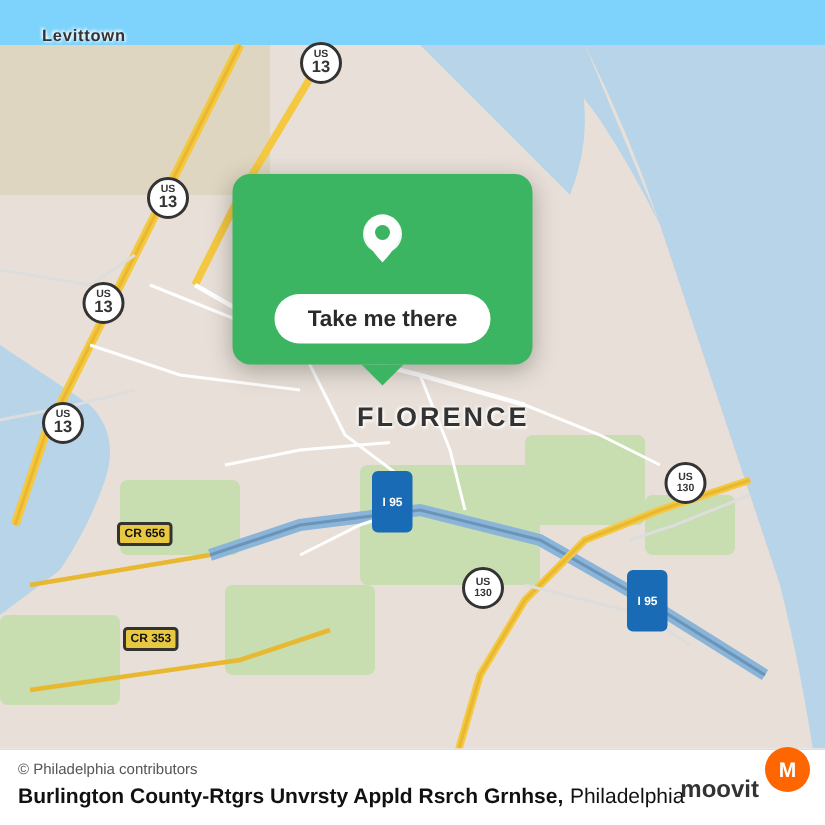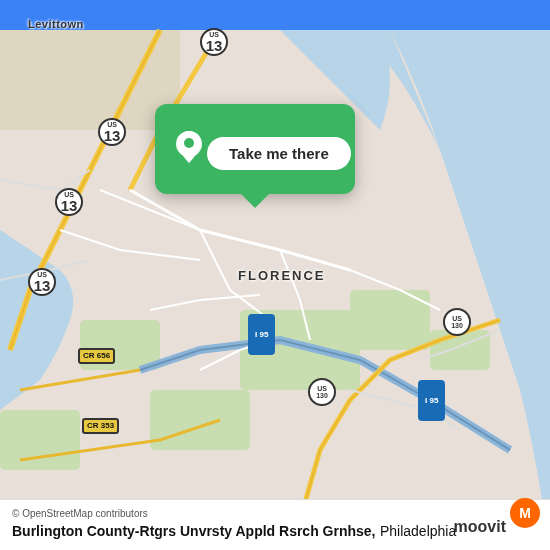--- a/index.html
+++ b/index.html
@@ -9,41 +9,42 @@
       overflow: hidden;
       font-family: Arial, sans-serif;
       position: relative;
     }
 
     
     #map-container {
       width: 550px;
       height: 550px;
       position: relative;
-      background-color: #3b82f6;
+      background-color: #7dd3fc;
       overflow: hidden;
       text-decoration: underline;
     }
 
     
     #map-svg {
       position: absolute;
       top: 0; left: 0;
       width: 100%; height: 100%;
     }
 
     
     .popup-card {
       position: absolute;
-      top: 104px;
+      top: 116px;
       left: 155px;
       width: 200px;
       background: #3cb563;
       border-radius: 12px;
       display: flex;
+      flex-direction: column;
       align-items: center;
       padding: 18px 16px 14px;
       box-shadow: 0 4px 16px rgba(0,0,0,0.28);
       z-index: 10;
     }
 
     .popup-card::after {
       content: '';
       position: absolute;
       bottom: -14px;
@@ -169,21 +170,21 @@
     }
 
     .road-badge.us .shield-label {
       font-size: 7px;
       font-weight: bold;
       color: #333;
       line-height: 1;
     }
 
     .road-badge.us .shield-num {
-      font-size: 15px;
+      font-size: 11px;
       font-weight: bold;
       color: #333;
       line-height: 1;
     }
 
     .cr-badge {
       position: absolute;
       background: #e8c840;
       border: 2px solid #333;
       border-radius: 3px;
@@ -269,21 +270,21 @@
     <path d="M 350,240 L 400,260 L 440,280" stroke="#ffffff" stroke-width="2" fill="none"></path>
     <path d="M 200,340 L 240,320 L 270,310" stroke="#ffffff" stroke-width="2" fill="none"></path>
 
     <path d="M 0,150 L 60,160 L 90,140" stroke="#ddd" stroke-width="2" fill="none"></path>
     <path d="M 0,250 L 50,240 L 90,230" stroke="#ddd" stroke-width="2" fill="none"></path>
     <path d="M 350,360 L 390,370 L 430,380 L 460,400" stroke="#ddd" stroke-width="2" fill="none"></path>
     <path d="M 420,330 L 450,320 L 500,300" stroke="#ddd" stroke-width="2" fill="none"></path>
   </svg>
 
   <div class="place-label" style="top:18px; left:28px;">Levittown</div>
-  <div class="place-label" style="top:268px; left:238px; font-size:13px; letter-spacing:2px;">FLORENCE</div>
+  <div class="place-label" style="top:268px; left:238px; font-size:18px; letter-spacing:2px;">FLORENCE</div>
 
   <div class="road-badge us" style="top:28px; left:200px;">
     <span class="shield-label">US</span>
     <span class="shield-num">13</span>
   </div>
 
   <div class="road-badge us" style="top:118px; left:98px;">
     <span class="shield-label">US</span>
     <span class="shield-num">13</span>
   </div>
@@ -321,21 +322,21 @@
       <svg class="location-pin-svg" viewBox="0 0 36 36" xmlns="http://www.w3.org/2000/svg">
         <circle cx="18" cy="15" r="13" fill="white" opacity="0.9"></circle>
         <path d="M18 2 C11.4,2 6,7.4 6,14 C6,21.5 18,34 18,34 C18,34 30,21.5 30,14 C30,7.4 24.6,2 18,2 Z" fill="white"></path>
         <circle cx="18" cy="14" r="5" fill="#3cb563"></circle>
       </svg>
     </div>
     <button class="take-me-there-btn">Take me there</button>
   </div>
 
   <div class="bottom-bar">
-    <div class="copyright-row">© OpenStreetMap contributors</div>
+    <div class="copyright-row">© Philadelphia contributors</div>
     <div style="display:flex; align-items:baseline; justify-content:space-between;">
       <div>
         <span class="place-name">Burlington County-Rtgrs Unvrsty Appld Rsrch Grnhse,</span>
         <span style="font-size:14px; color:#111;text-align:center;">Philadelphia</span>
       </div>
     </div>
   </div>
 
   <div class="moovit-logo">
     <span class="moovit-text">moovit</span>

